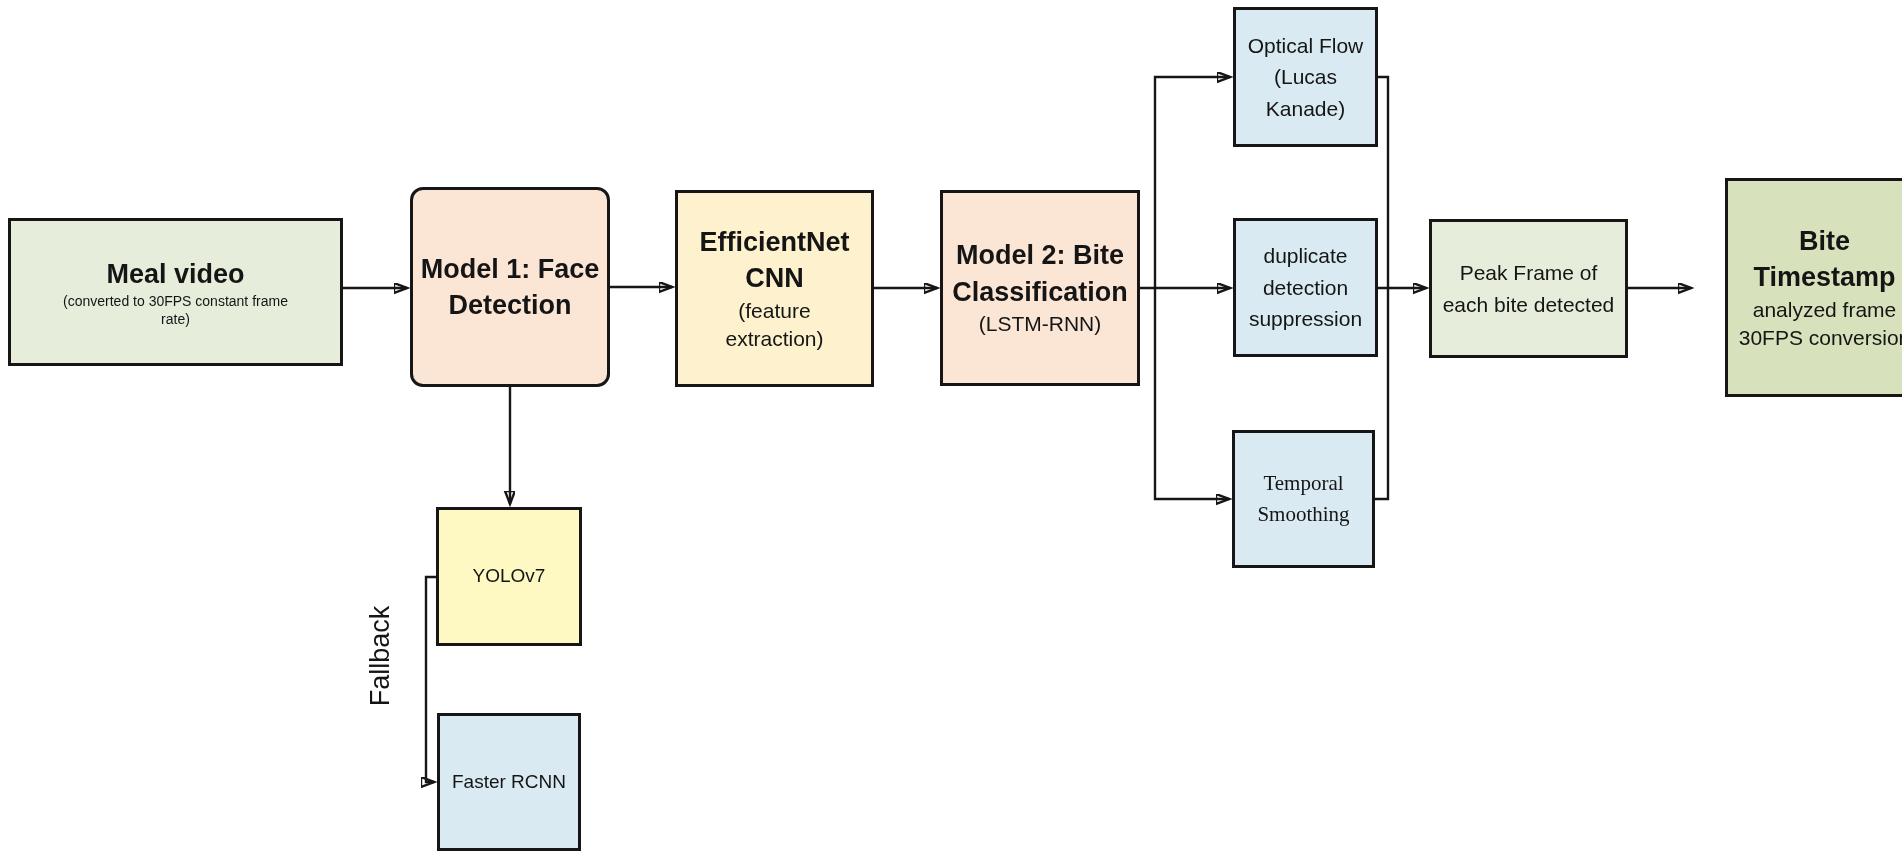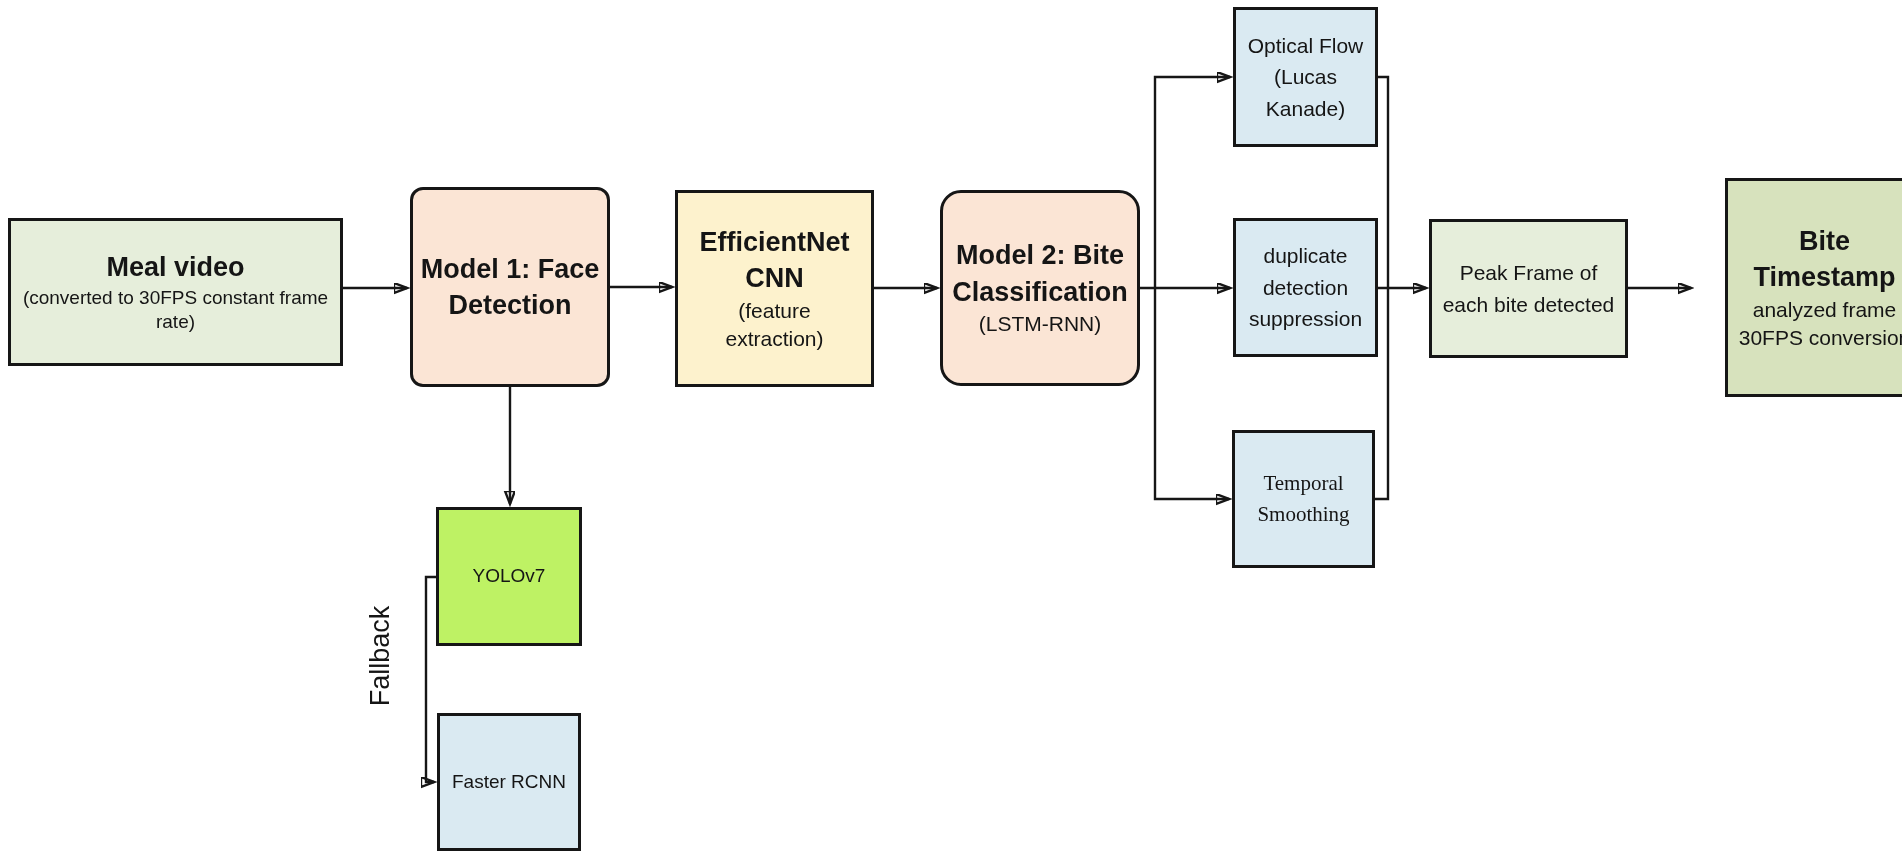--- a/index.html
+++ b/index.html
@@ -19,26 +19,26 @@
     border:3px solid #161616;
     display:flex;flex-direction:column;
     align-items:center;justify-content:center;
     text-align:center;
     padding:2px 6px;
   }
   .title{font-weight:bold;font-size:27px;line-height:1.35;white-space:pre-line;}
   .sub{font-size:21px;line-height:1.35;white-space:pre-line;}
   .plain{font-size:21px;line-height:1.5;white-space:pre-line;}
   .small{font-size:19px;line-height:1.4;white-space:pre-line;}
-  .meal-sub{font-size:19px;line-height:1.3;white-space:pre-line;}
+  .meal-sub{font-size:14px;line-height:1.3;white-space:pre-line;}
   
   .n-meal     {left:8px;   top:218px; width:335px; height:148px;}
   .n-model1   {left:410px; top:187px; width:200px; height:200px;}
   .n-effnet   {left:675px; top:190px; width:199px; height:197px; padding:2px 16px;}
-  .n-model2   {left:940px; top:190px; width:200px; height:196px;border-radius:21px;}
+  .n-model2   {left:940px; top:190px; width:200px; height:196px;}
   .n-optical  {left:1233px;top:7px;   width:145px; height:140px;}
   .n-dup      {left:1233px;top:218px; width:145px; height:139px;}
   .n-temporal {left:1232px;top:430px; width:143px; height:138px;font-family:Liberation Serif, serif;}
   .n-peak     {left:1429px;top:219px; width:199px; height:139px;}
   .n-bite     {left:1694px;top:178px; width:199px; height:219px;}
   .n-yolo     {left:436px; top:507px; width:146px; height:139px;}
   .n-rcnn     {left:437px; top:713px; width:144px; height:138px;}
   .vlabel{
     position:absolute;
     left:320px;top:596px;width:120px;height:120px;
@@ -117,21 +117,21 @@
 each bite detected</div>
   </div>
 
   <div class="node n-bite" style="background: rgb(215, 226, 189); margin-left: 31px;">
     <div class="title">Bite
 Timestamp</div>
     <div class="sub">analyzed frame
 30FPS conversion</div>
   </div>
 
-  <div class="node n-yolo" style="background: #bef264;">
+  <div class="node n-yolo" style="background: #fef9c3;">
     <div class="small">YOLOv7</div>
   </div>
 
   <div class="node n-rcnn" style="background: rgb(218, 234, 242);">
     <div class="small">Faster RCNN</div>
   </div>
 
   <div class="vlabel">Fallback</div>
 
 </div>

